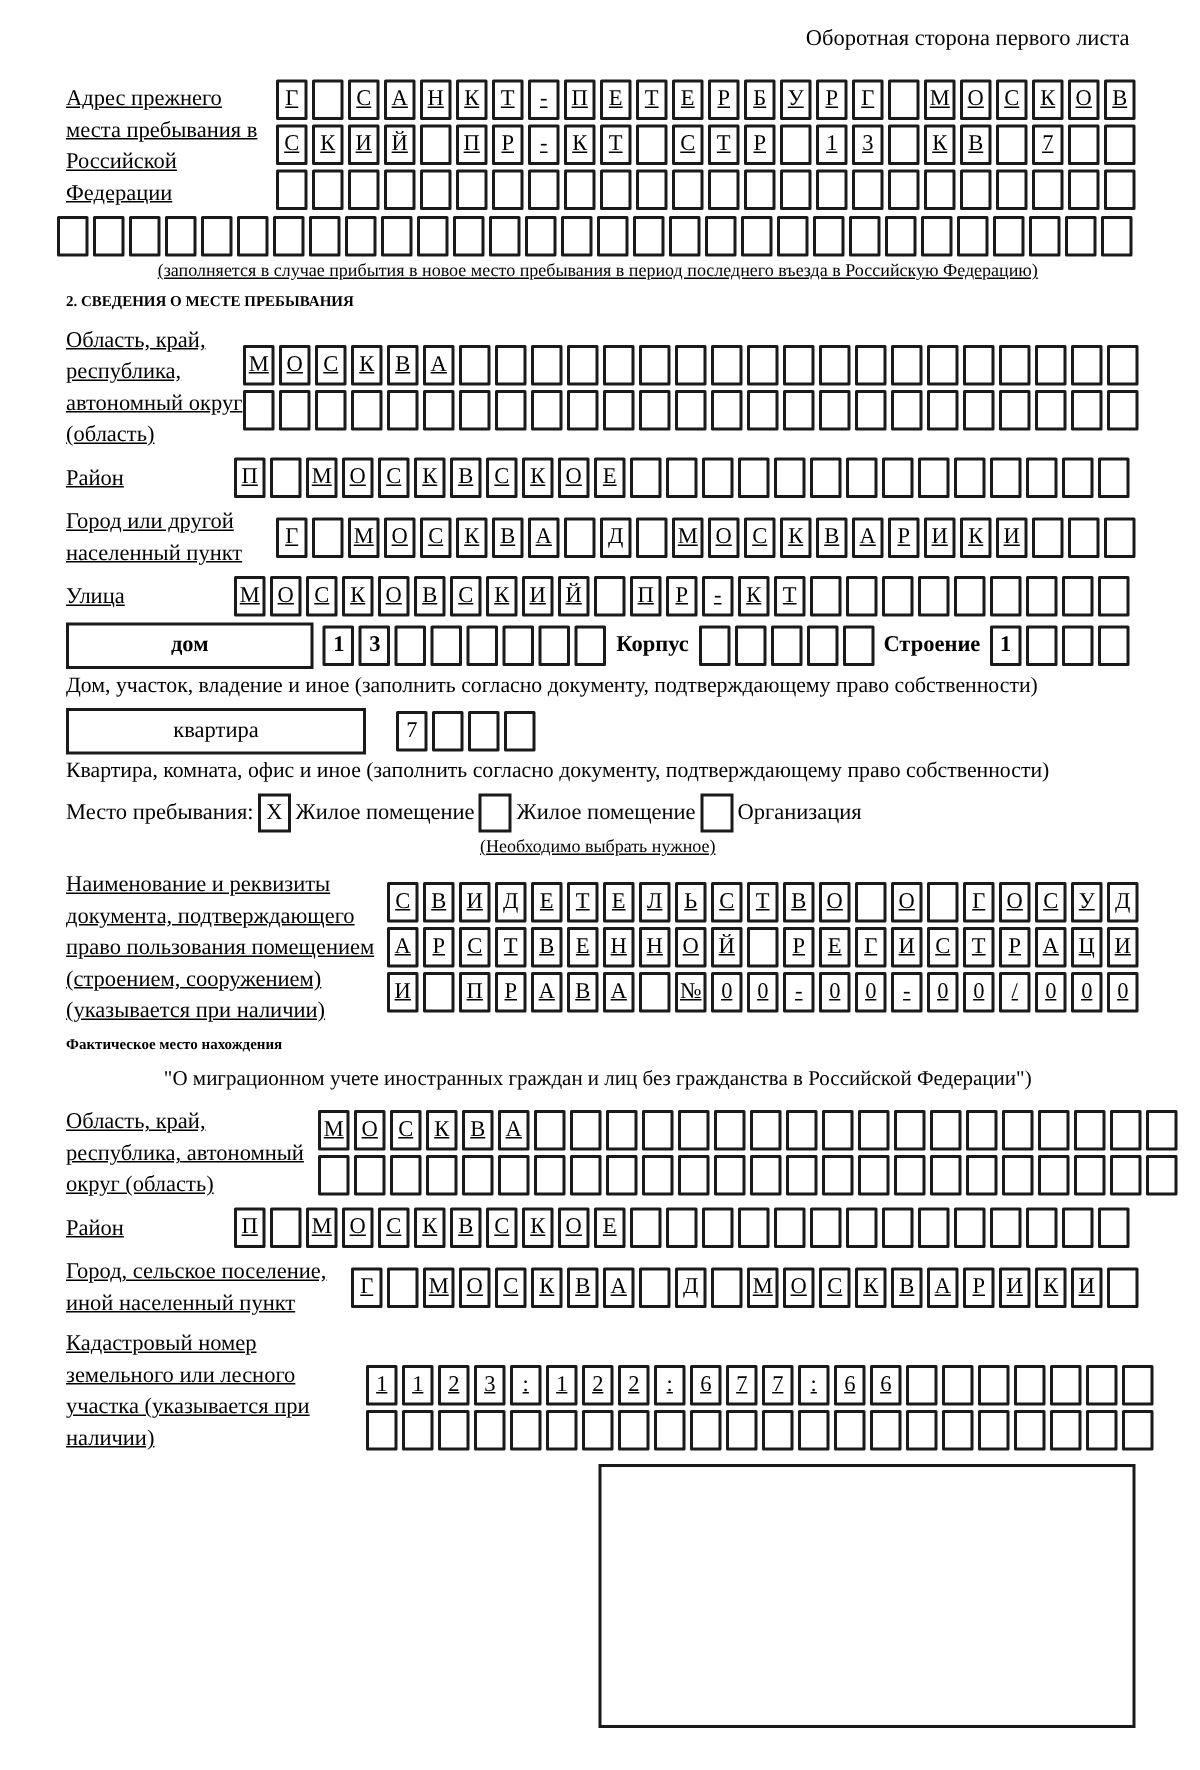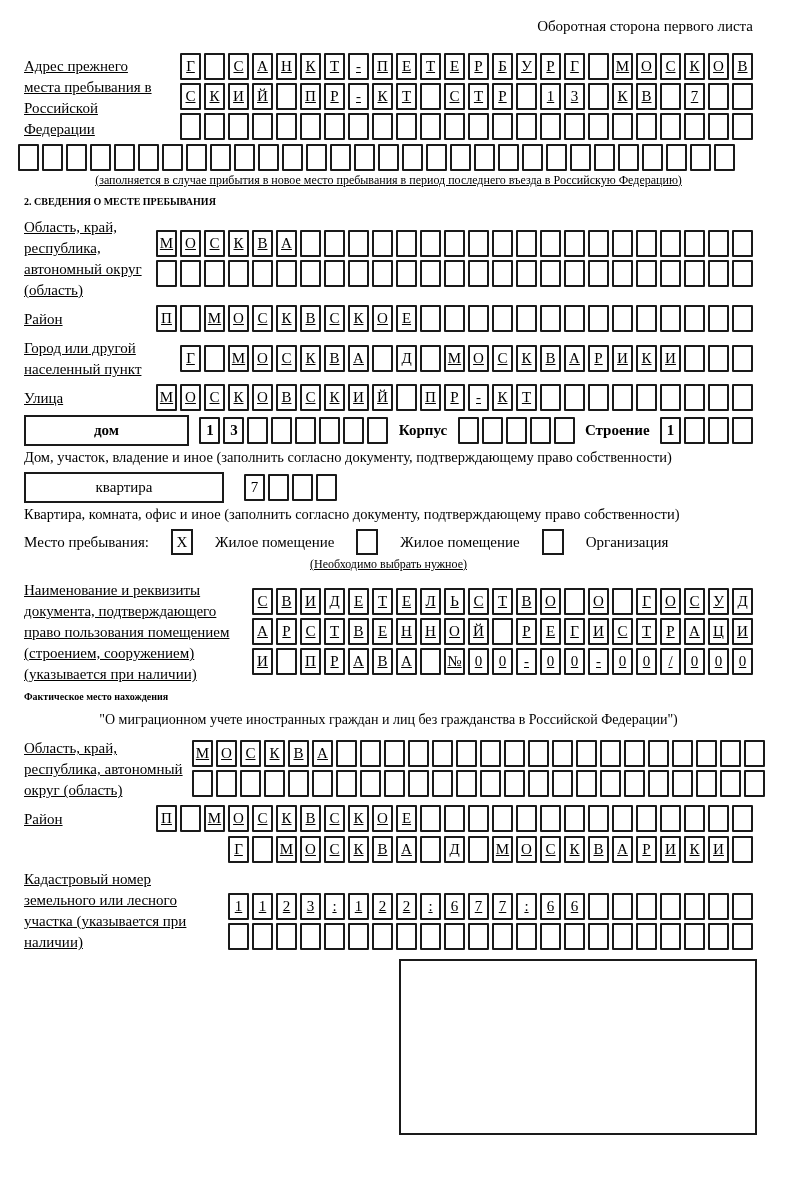--- a/index.html
+++ b/index.html
@@ -5,21 +5,21 @@
   * { margin: 0; padding: 0; box-sizing: border-box; }
   html, body { background: #ffffff; }
   body {
     width: 800px; height: 1180px;
     font-family: "Liberation Serif", "DejaVu Serif", serif;
     color: #000;
     overflow: hidden;
   }
   .page {
     width: 800px; height: 904px;
-    padding: 18px 47px 0 24px;
+    padding: 18px 47px 0 44px;
     position: relative;
   }
   .corner-note { text-align: right; font-size: 15px; margin-bottom: 18px; }
 
   
   .cells { display: flex; gap: 3px; }
   .cell {
     width: 21px; height: 27px; flex: 0 0 21px;
     border: 2px solid #1a1a1a; border-radius: 1px;
     display: flex; align-items: center; justify-content: center;
@@ -49,21 +49,21 @@
   .named-box {
     border: 2px solid #1a1a1a; height: 31px;
     display: flex; align-items: center; justify-content: center;
     font-size: 15px;
   }
   .box-dom { width: 165px; }
   .box-kv { width: 200px; }
   .inline-label { font-size: 15px; white-space: nowrap; }
   .apt-row { display: flex; align-items: center; gap: 20px; margin: 2px 0 2px 0; }
 
-  .stay-row { display: flex; align-items: center; gap: 22px; font-size: 15px; margin: 6px 0 2px 0; }
+  .stay-row { display: flex; align-items: center; gap: 3px; font-size: 15px; margin: 6px 0 2px 0; }
   .checkbox {
     width: 22px; height: 26px; flex: 0 0 22px;
     border: 2px solid #1a1a1a;
     display: flex; align-items: center; justify-content: center;
     font-size: 15px;
   }
 
   .doc-block { margin-top: 4px; }
 
   .fact-note { font-size: 14px; text-align: center; line-height: 1.45; margin-bottom: 6px; }
@@ -569,20 +569,21 @@
         <div class="cell"></div>
         <div class="cell"></div>
         <div class="cell"></div>
         <div class="cell"></div>
         <div class="cell"></div>
         <div class="cell"></div>
       </div>
   </div>
 
   <div class="frow">
+    <div class="flabel city3-label">Город, сельское поселение, иной населенный пункт</div>
     <div class="cells">
         <div class="cell">Г</div>
         <div class="cell"></div>
         <div class="cell">М</div>
         <div class="cell">О</div>
         <div class="cell">С</div>
         <div class="cell">К</div>
         <div class="cell">В</div>
         <div class="cell">А</div>
         <div class="cell"></div>

